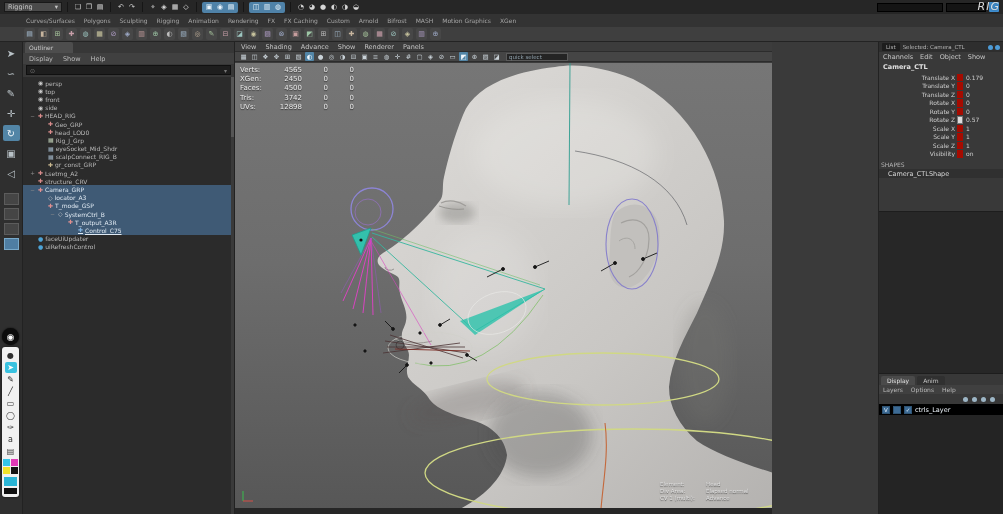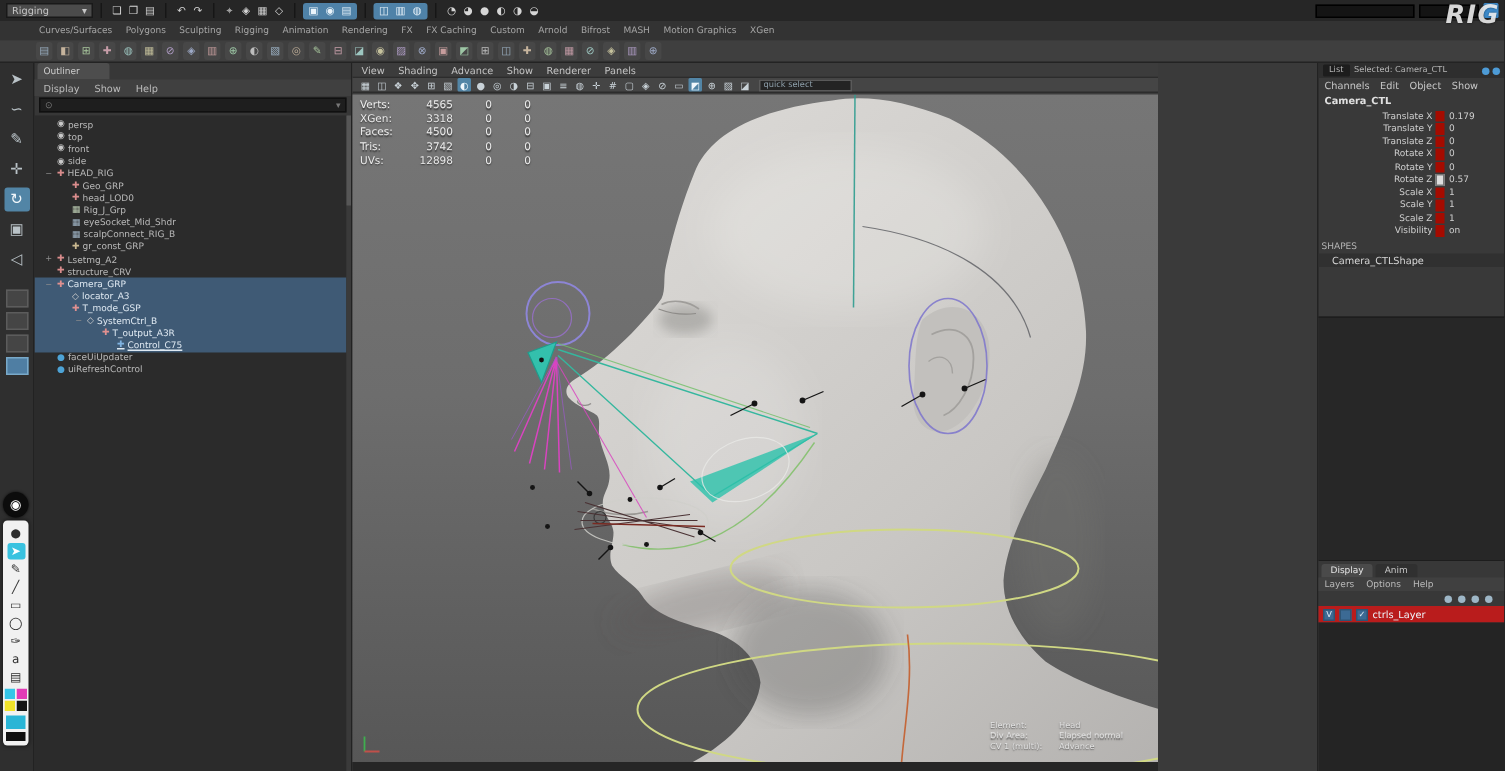--- a/index.html
+++ b/index.html
@@ -84,37 +84,37 @@
   .cb-empty{position:absolute;left:0;right:0;top:169px;height:162px;background:#272727;border-top:1px solid #1d1d1d}
 
   
   .layered{position:absolute;left:0;right:0;top:331px;bottom:0;background:#383838;border-top:1px solid #1d1d1d;display:flex;flex-direction:column}
   .le-tabs{display:flex;gap:2px;padding:2px 2px 0 2px}
   .le-tab{font-size:6px;color:#c6c6c6;background:#303030;padding:1px 6px;border-radius:2px 2px 0 0}
   .le-tab.active{background:#4a4a4a;color:#e6e6e6}
   .le-menu{height:9px;display:flex;gap:8px;align-items:center;padding-left:4px;font-size:6px;color:#b9b9b9;background:#404040}
   .le-icons{height:10px;display:flex;justify-content:flex-end;align-items:center;gap:4px;padding-right:8px}
   .le-icons i{width:5px;height:5px;border-radius:50%;background:#9db6c6}
-  .le-layer{height:11px;background:#b91c1c;display:flex;align-items:center;gap:3px;padding-left:3px;font-size:6.5px;color:#eef5fb}
+  .le-layer{height:11px;background:#000000;display:flex;align-items:center;gap:3px;padding-left:3px;font-size:6.5px;color:#eef5fb}
   .le-cell{width:8px;height:8px;background:#3c6a94;border:1px solid #2f5474;display:flex;align-items:center;justify-content:center;font-size:5.5px;color:#dceaf5}
   .le-empty{flex:1;background:#242424}
 
   
   .annot{position:absolute;left:1px;top:328px;width:19px;z-index:50;display:flex;flex-direction:column;align-items:center}
   .annot-bulb{width:17px;height:17px;border-radius:50%;background:#0c0c0c;color:#fff;font-size:9px;display:flex;align-items:center;justify-content:center;margin-bottom:2px;box-shadow:0 0 2px rgba(0,0,0,.8)}
   .annot-bar{width:17px;background:#f1f1f1;border-radius:3px;display:flex;flex-direction:column;align-items:center;gap:1px;padding:3px 0;box-shadow:0 0 3px rgba(0,0,0,.6)}
   .annot-ico{width:12px;height:11px;display:flex;align-items:center;justify-content:center;font-size:8px;color:#2e2e2e;border-radius:2px}
   .annot-ico.hl{background:#39c2e0;color:#fff}
   .annot-swatches{display:grid;grid-template-columns:7px 7px;gap:1px;margin-top:1px}
   .annot-swatch{width:7px;height:7px;overflow:hidden}
   .annot-swatch b{display:block;width:100%;height:100%}
   .annot-footer{width:13px;height:9px;background:#2ab5d6;margin-top:2px}
   .annot-footer2{width:13px;height:6px;background:#101010;margin-top:1px}
 
-  .logo{position:absolute;right:3px;top:0;z-index:60;color:#ececec;font-size:17px;font-weight:bold;font-style:italic;letter-spacing:1px;opacity:.9;text-shadow:0 0 2px rgba(0,0,0,.6)}
+  .logo{position:absolute;right:3px;top:0;z-index:60;color:#ececec;font-size:11px;font-weight:normal;font-style:italic;letter-spacing:1px;opacity:.9;text-shadow:0 0 2px rgba(0,0,0,.6)}
 </style>
 </head>
 <body>
 
 <div class="app">
 
   <div class="statusline">
     <div class="menuset">
       <span>Rigging</span>
       <span>▾</span>
@@ -610,21 +610,21 @@
       <div class="hud-poly">
 
       <div style="display:contents">
             <span>Verts:</span>
             <span class="num">4565</span>
             <span class="num">0</span>
             <span class="num">0</span>
           </div>
           <div style="display:contents">
             <span>XGen:</span>
-            <span class="num">3318</span>
+            <span class="num">2450</span>
             <span class="num">0</span>
             <span class="num">0</span>
           </div>
           <div style="display:contents">
             <span>Faces:</span>
             <span class="num">4500</span>
             <span class="num">0</span>
             <span class="num">0</span>
           </div>
           <div style="display:contents">

